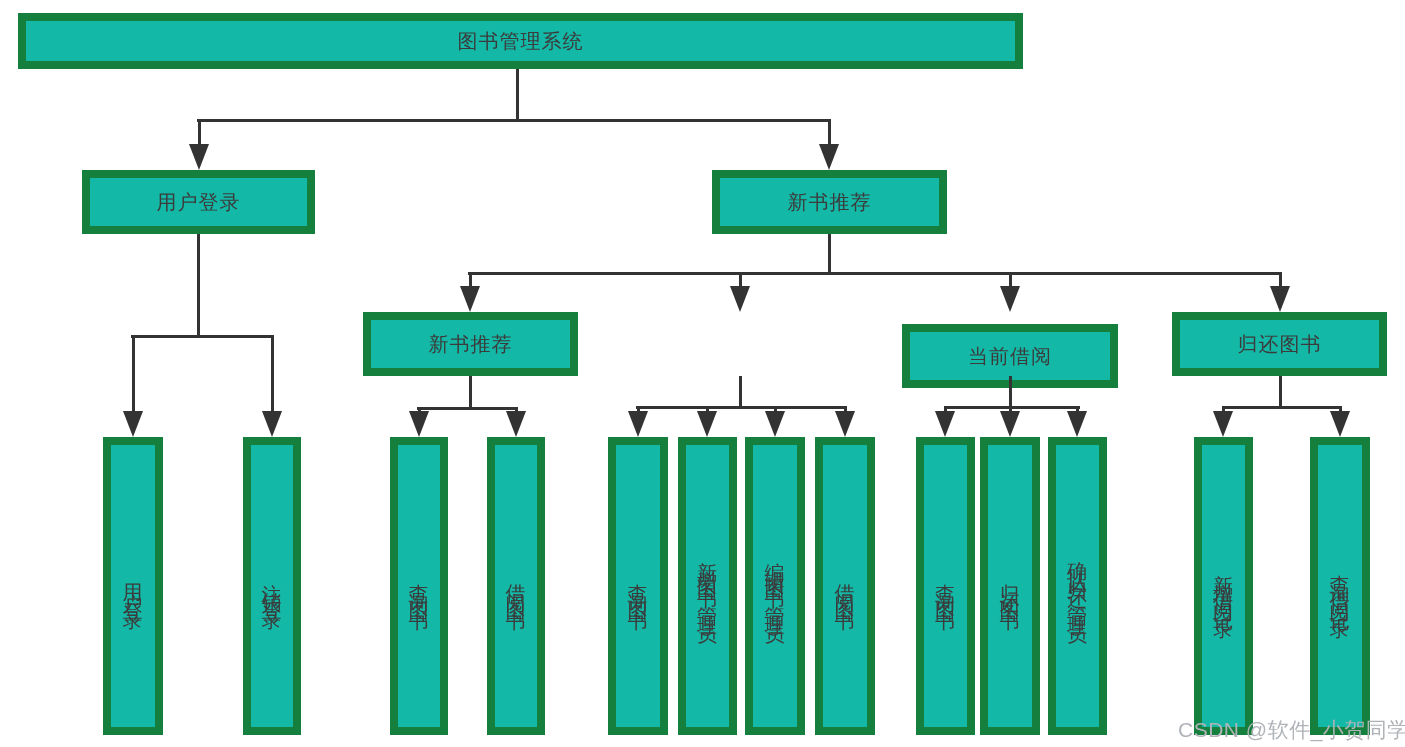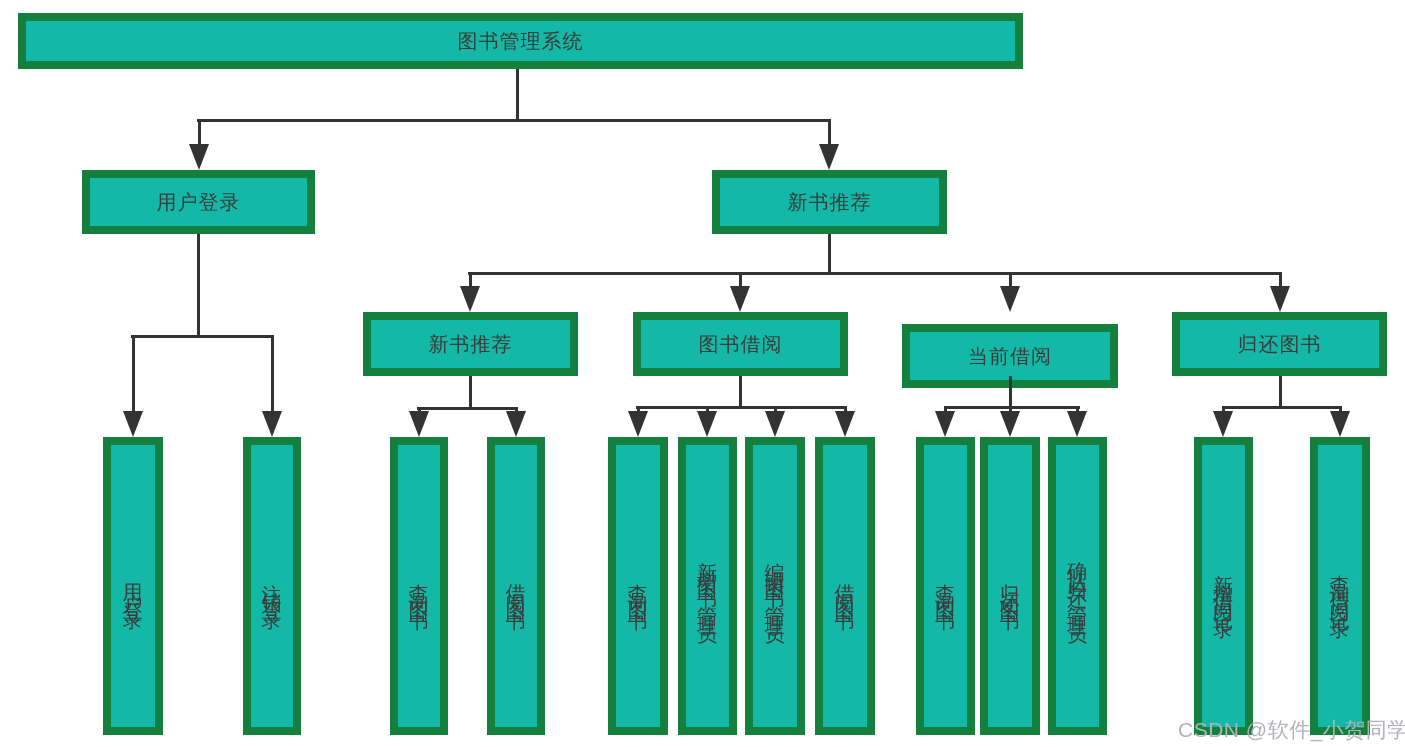--- a/index.html
+++ b/index.html
@@ -85,23 +85,20 @@
   <div class="vline" style="left:739px;top:272px;height:18px;"></div>
   <div class="arrow" style="left:730px;top:286px;"></div>
   <div class="vline" style="left:1009px;top:272px;height:18px;"></div>
   <div class="arrow" style="left:1000px;top:286px;"></div>
   <div class="vline" style="left:1279px;top:272px;height:18px;"></div>
   <div class="arrow" style="left:1270px;top:286px;"></div>
 
   <div class="box" style="left:363px;top:312px;width:215px;height:64px;">
     <span>新书推荐</span>
   </div>
-  <div class="box" style="left:633px;top:312px;width:215px;height:64px;">
-    <span>图书借阅</span>
-  </div>
   <div class="box" style="left:902px;top:324px;width:216px;height:64px;">
     <span>当前借阅</span>
   </div>
   <div class="box" style="left:1172px;top:312px;width:215px;height:64px;">
     <span>归还图书</span>
   </div>
 
   <div class="vline" style="left:469px;top:376px;height:33px;"></div>
   <div class="hline" style="left:417px;top:407px;width:101px;"></div>
   <div class="vline" style="left:418px;top:407px;height:8px;"></div>

